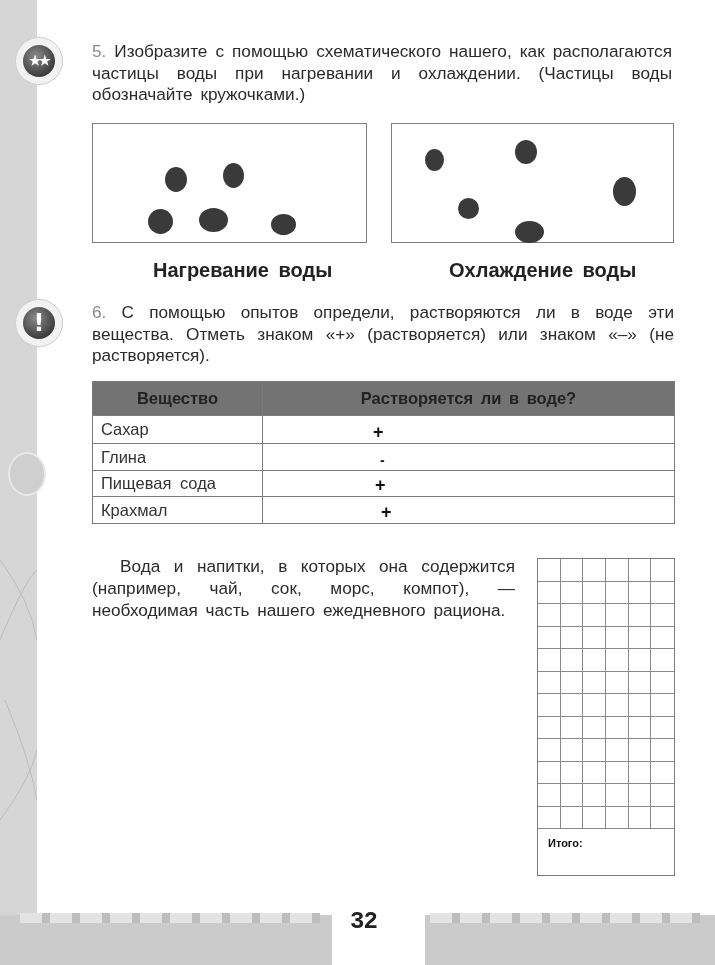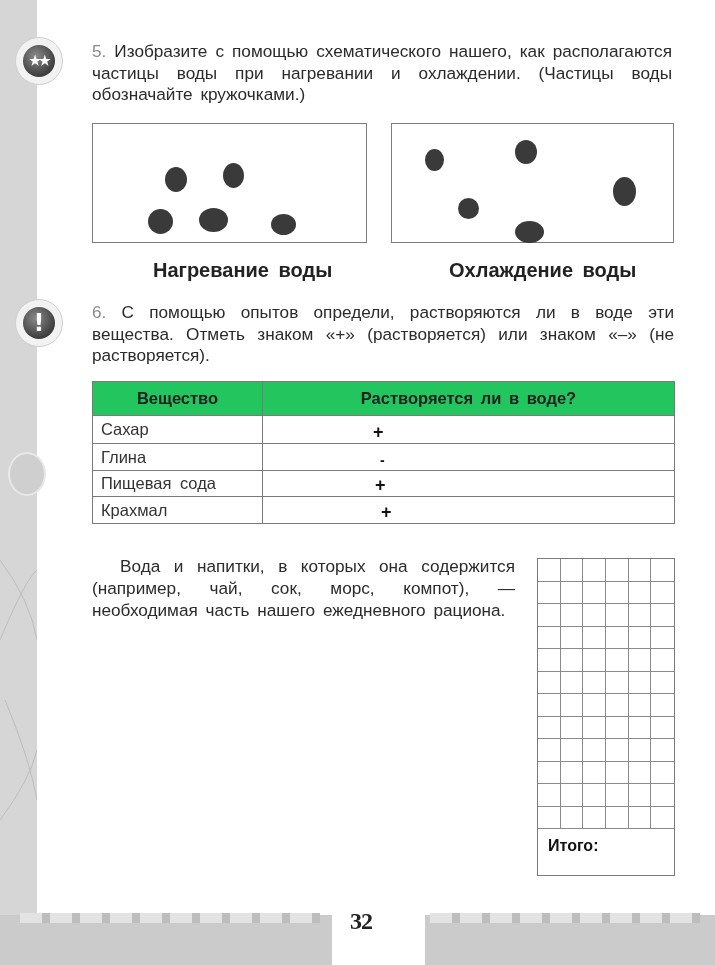--- a/index.html
+++ b/index.html
@@ -57,53 +57,53 @@
     #cap-cool { left: 449px; }
 
     .solubility-table {
       position: absolute; left: 92px; top: 381px; width: 583px;
       border-collapse: collapse; font-size: 16.5px;
     }
     .solubility-table th, .solubility-table td {
       border: 1.5px solid #7a7a7a; padding: 0 8px; height: 26px; box-sizing: border-box;
     }
     .solubility-table th {
-      height: 34px; font-weight: bold; background: #22c55e; font-size: 16.5px; color: #222;
+      height: 34px; font-weight: bold; background: #737373; font-size: 16.5px; color: #222;
       word-spacing: 3px;
       margin-left: 16px;
     }
     .solubility-table td.subst { width: 170px; color: #333; word-spacing: 4px; }
     .solubility-table td.mark { font-weight: bold; font-size: 18px; color: #111; padding-left: 0; }
     .mark span { display: inline-block; }
 
     .tally-grid {
       position: absolute; left: 537px; top: 558px; width: 138px; height: 318px;
       border: 1.5px solid #7a7a7a; box-sizing: border-box;
     }
     .tally-cells {
       display: grid; grid-template-columns: repeat(6, 1fr); grid-template-rows: repeat(12, 1fr);
       height: 270px;
     }
     .tally-cell { border-right: 1.5px solid #8a8a8a; border-bottom: 1.5px solid #8a8a8a; }
     .tally-cell:nth-child(6n) { border-right: none; }
-    .total-row { height: 46px; padding: 8px 0 0 10px; box-sizing: border-box; font-weight: bold; font-size: 16px; color: #111; }
+    .total-row { height: 46px; padding: 8px 0 0 10px; box-sizing: border-box; font-weight: bold; font-size: 11px; color: #111; }
 
     .footer-band-left {
       position: absolute; left: 0; top: 915px; width: 332px; height: 50px; background: #cbcbcb;
     }
     .footer-band-right {
       position: absolute; left: 425px; top: 915px; width: 290px; height: 50px; background: #cbcbcb;
     }
     .footer-stripes {
       position: absolute; top: 913px; height: 10px; background:
         repeating-linear-gradient(90deg, #e3e3e3 0 22px, #bdbdbd 22px 30px);
     }
     .page-number {
       position: absolute; left: 350px; top: 908px; font-size: 24px; font-weight: bold; color: #222;
-      font-family: Liberation Serif, serif; letter-spacing: -1px;
+      font-family: Liberation Mono, monospace; letter-spacing: -1px;
     }
   </style>
 </head>
 <body>
 
 <div class="margin-strip">
   <svg width="37" height="965">
     <path d="M0 560 Q30 600 37 640" stroke="#bdbdbd" fill="none"></path>
     <path d="M0 640 Q25 580 37 570" stroke="#bdbdbd" fill="none"></path>
     <path d="M5 700 Q30 760 37 800" stroke="#bdbdbd" fill="none"></path>

